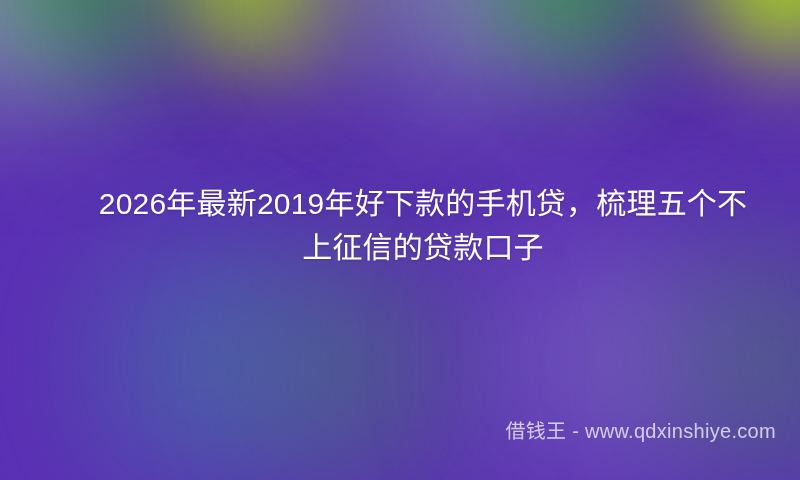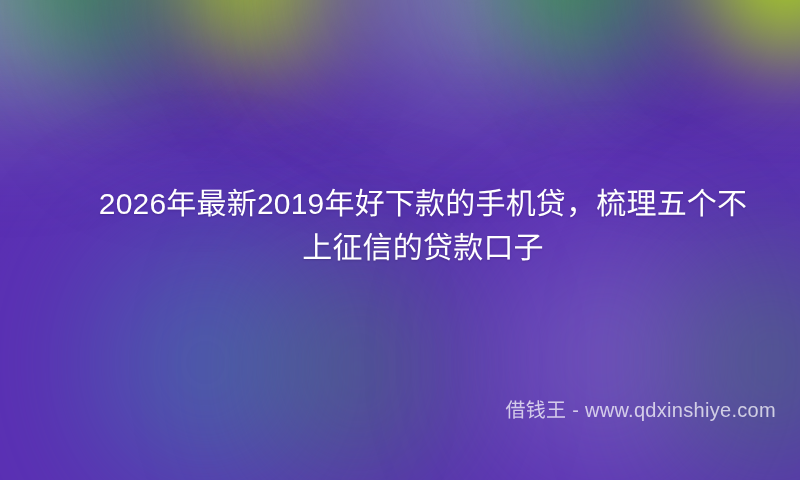--- a/index.html
+++ b/index.html
@@ -66,21 +66,21 @@
     letter-spacing: 0.2px;
     font-family: "Liberation Sans", "DejaVu Sans", sans-serif;
     text-shadow: 0 1px 2px rgba(40,10,80,0.28);
     white-space: pre-line;
   }
 
   
   #watermark {
     position: absolute;
     right: 70px;
-    bottom: 57px;
+    bottom: 36px;
     color: rgba(255,255,255,0.72);
     font-size: 20px;
     line-height: 26px;
     font-weight: 400;
     letter-spacing: 0.3px;
     white-space: nowrap;
     font-family: "Liberation Sans", "DejaVu Sans", sans-serif;
     margin-top: 18px;
   }
 </style>

